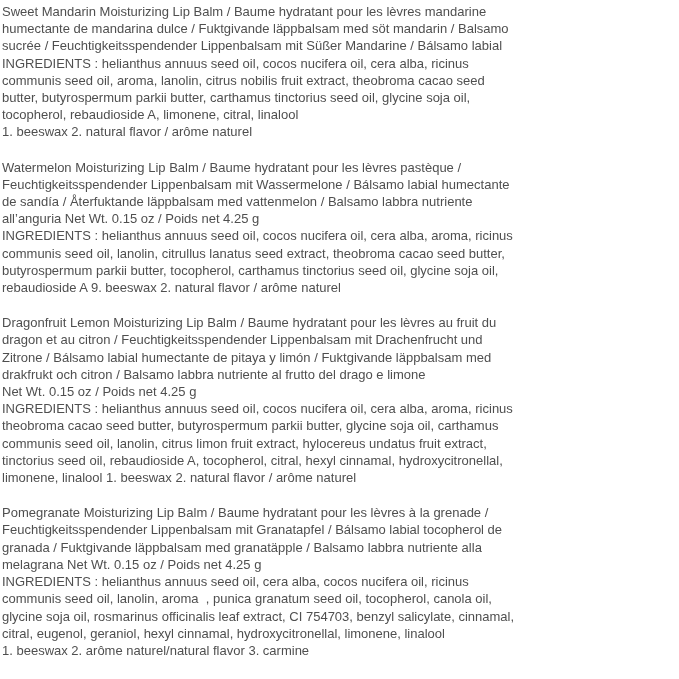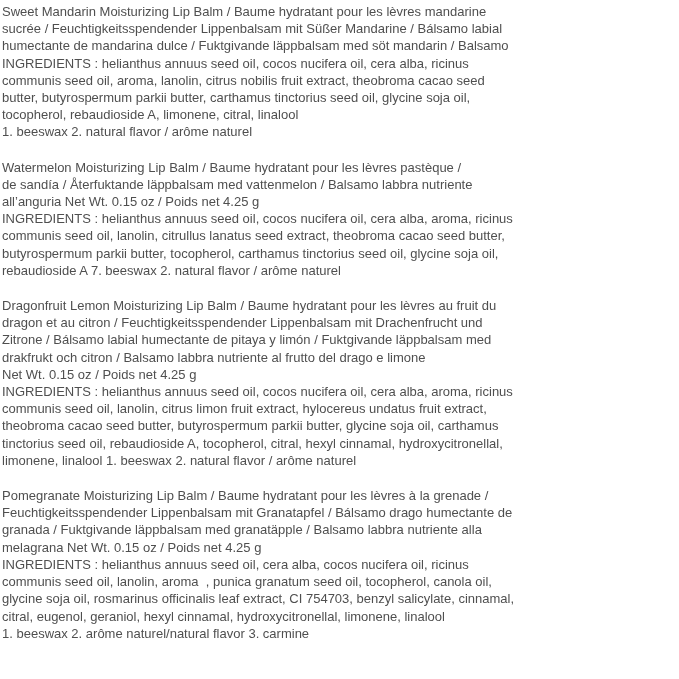--- a/index.html
+++ b/index.html
@@ -33,55 +33,56 @@
     white-space: pre;
   }
 </style>
 </head>
 <body>
 
 <div class="label-sheet">
 
   <div class="product-paragraph">
     <div class="label-line">Sweet Mandarin Moisturizing Lip Balm / Baume hydratant pour les lèvres mandarine</div>
+    <div class="label-line">humectante de mandarina dulce / Fuktgivande läppbalsam med söt mandarin / Balsamo</div>
     <div class="label-line">sucrée / Feuchtigkeitsspendender Lippenbalsam mit Süßer Mandarine / Bálsamo labial</div>
-    <div class="label-line">humectante de mandarina dulce / Fuktgivande läppbalsam med söt mandarin / Balsamo</div>
     <div class="label-line">INGREDIENTS : helianthus annuus seed oil, cocos nucifera oil, cera alba, ricinus</div>
     <div class="label-line">communis seed oil, aroma, lanolin, citrus nobilis fruit extract, theobroma cacao seed</div>
     <div class="label-line">butter, butyrospermum parkii butter, carthamus tinctorius seed oil, glycine soja oil,</div>
     <div class="label-line">tocopherol, rebaudioside A, limonene, citral, linalool</div>
     <div class="label-line">1. beeswax 2. natural flavor / arôme naturel</div>
   </div>
 
   <div class="product-paragraph">
     <div class="label-line">Watermelon Moisturizing Lip Balm / Baume hydratant pour les lèvres pastèque /</div>
+    <div class="label-line">Feuchtigkeitsspendender Lippenbalsam mit Wassermelone / Bálsamo labial humectante</div>
     <div class="label-line">de sandía / Återfuktande läppbalsam med vattenmelon / Balsamo labbra nutriente</div>
     <div class="label-line">all’anguria Net Wt. 0.15 oz / Poids net 4.25 g</div>
     <div class="label-line">INGREDIENTS : helianthus annuus seed oil, cocos nucifera oil, cera alba, aroma, ricinus</div>
     <div class="label-line">communis seed oil, lanolin, citrullus lanatus seed extract, theobroma cacao seed butter,</div>
     <div class="label-line">butyrospermum parkii butter, tocopherol, carthamus tinctorius seed oil, glycine soja oil,</div>
-    <div class="label-line">rebaudioside A 7. beeswax 2. natural flavor / arôme naturel</div>
+    <div class="label-line">rebaudioside A 9. beeswax 2. natural flavor / arôme naturel</div>
   </div>
 
   <div class="product-paragraph">
     <div class="label-line">Dragonfruit Lemon Moisturizing Lip Balm / Baume hydratant pour les lèvres au fruit du</div>
     <div class="label-line">dragon et au citron / Feuchtigkeitsspendender Lippenbalsam mit Drachenfrucht und</div>
     <div class="label-line">Zitrone / Bálsamo labial humectante de pitaya y limón / Fuktgivande läppbalsam med</div>
     <div class="label-line">drakfrukt och citron / Balsamo labbra nutriente al frutto del drago e limone</div>
     <div class="label-line">Net Wt. 0.15 oz / Poids net 4.25 g</div>
     <div class="label-line">INGREDIENTS : helianthus annuus seed oil, cocos nucifera oil, cera alba, aroma, ricinus</div>
+    <div class="label-line">theobroma cacao seed butter, butyrospermum parkii butter, glycine soja oil, carthamus</div>
     <div class="label-line">communis seed oil, lanolin, citrus limon fruit extract, hylocereus undatus fruit extract,</div>
-    <div class="label-line">theobroma cacao seed butter, butyrospermum parkii butter, glycine soja oil, carthamus</div>
     <div class="label-line">tinctorius seed oil, rebaudioside A, tocopherol, citral, hexyl cinnamal, hydroxycitronellal,</div>
     <div class="label-line">limonene, linalool 1. beeswax 2. natural flavor / arôme naturel</div>
   </div>
 
   <div class="product-paragraph">
     <div class="label-line">Pomegranate Moisturizing Lip Balm / Baume hydratant pour les lèvres à la grenade /</div>
-    <div class="label-line">Feuchtigkeitsspendender Lippenbalsam mit Granatapfel / Bálsamo drago humectante de</div>
+    <div class="label-line">Feuchtigkeitsspendender Lippenbalsam mit Granatapfel / Bálsamo labial tocopherol de</div>
     <div class="label-line">granada / Fuktgivande läppbalsam med granatäpple / Balsamo labbra nutriente alla</div>
     <div class="label-line">melagrana Net Wt. 0.15 oz / Poids net 4.25 g</div>
     <div class="label-line">INGREDIENTS : helianthus annuus seed oil, cera alba, cocos nucifera oil, ricinus</div>
     <div class="label-line">communis seed oil, lanolin, aroma  , punica granatum seed oil, tocopherol, canola oil,</div>
     <div class="label-line">glycine soja oil, rosmarinus officinalis leaf extract, CI 754703, benzyl salicylate, cinnamal,</div>
     <div class="label-line">citral, eugenol, geraniol, hexyl cinnamal, hydroxycitronellal, limonene, linalool</div>
     <div class="label-line">1. beeswax 2. arôme naturel/natural flavor 3. carmine</div>
   </div>
 
 </div>

